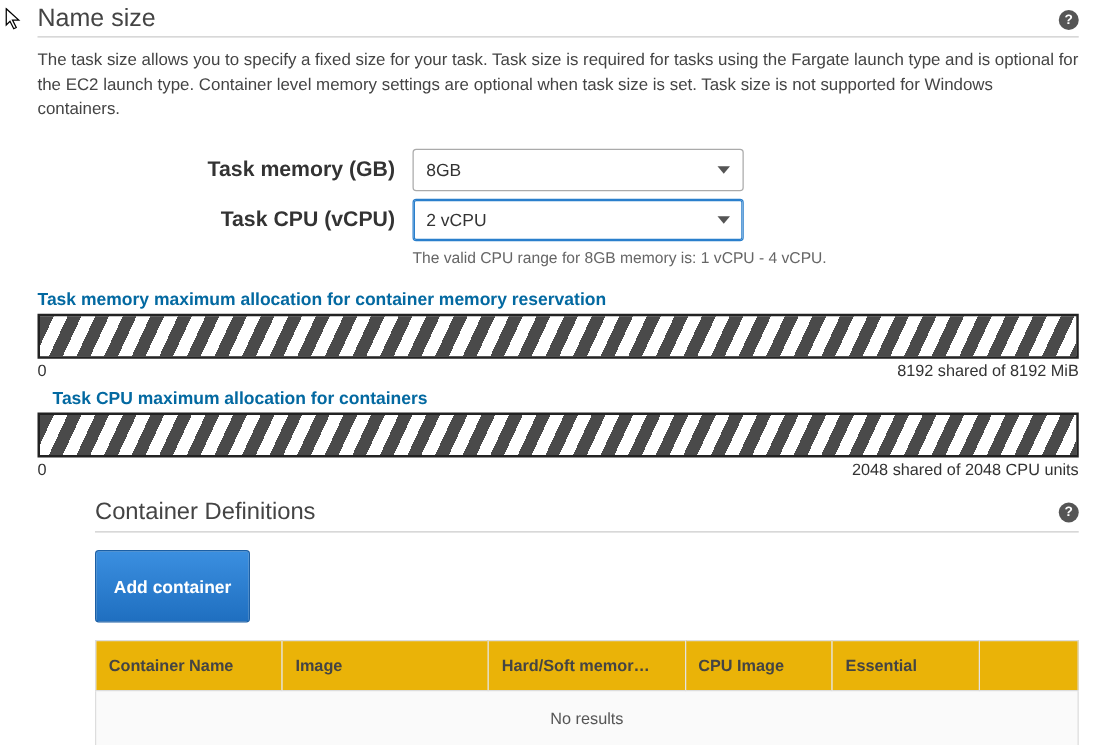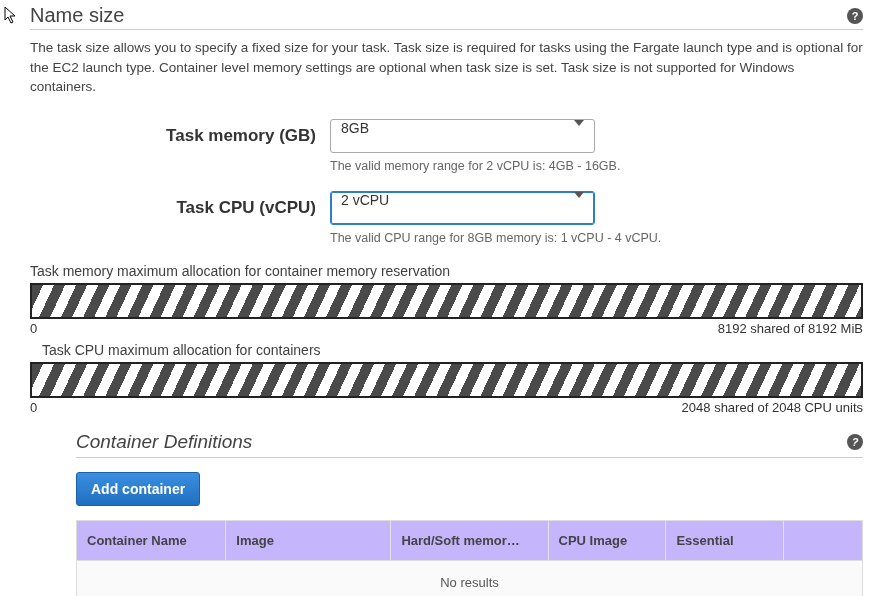--- a/index.html
+++ b/index.html
@@ -57,20 +57,21 @@
     font-size: 17px;
     font-weight: bold;
     color: #333;
   }
   .select {
     width: 265px;
     height: 34px;
     border: 1px solid #aaa;
     border-radius: 3px;
     display: flex;
+    align-items: center;
     justify-content: space-between;
     padding: 0 10px;
     font-size: 14px;
     color: #333;
     background: #fff;
     cursor: pointer;
   }
   .select.focused {
     border: 1px solid #2a7fcc;
     box-shadow: 0 0 0 1px #2a7fcc inset;
@@ -81,22 +82,22 @@
     border-right: 5px solid transparent;
     border-top: 6px solid #555;
   }
   .hint {
     font-size: 12.5px;
     color: #666;
     margin: 4px 0 18px 300px;
   }
   .alloc-label {
     font-size: 14px;
-    font-weight: normal;
-    color: #404040;
+    font-weight: bold;
+    color: #0369a1;
     margin: 6px 0 4px 0;
   }
   .alloc-bar {
     width: 100%;
     height: 36px;
     border: 2px solid #222;
     background: repeating-linear-gradient(
       115deg,
       #4a4a4a 0px,
       #4a4a4a 10px,
@@ -113,46 +114,45 @@
   }
   .alloc-indent { margin-left: 12px; }
   .sub-container { padding: 10px 0 0 46px; }
   .sub-header {
     display: flex;
     justify-content: space-between;
     align-items: center;
     border-bottom: 1px solid #ccc;
     padding-bottom: 4px;
     margin-bottom: 14px;
-    font-style: italic;
   }
   .sub-title {
     font-size: 19px;
     color: #444;
   }
   .btn-primary {
     background: #2b7dd4;
     background: linear-gradient(#3b8fe0, #1f6fc0);
     color: #fff;
     border: 1px solid #1b5fa5;
     border-radius: 3px;
-    padding: 8px 14px;
+    padding: 20px 14px;
     font-size: 14px;
     font-weight: bold;
     cursor: pointer;
   }
   .table {
     width: 100%;
     border: 1px solid #ddd;
     border-collapse: collapse;
     margin-top: 14px;
     font-size: 13px;
   }
   .table th {
-    background: #c4b5fd;
+    background: #eab308;
     text-align: left;
     font-weight: bold;
     color: #444;
     padding: 12px 10px;
     border-bottom: 1px solid #ddd;
     border-right: 1px solid #e3e3e3;
   }
   .table th:last-child { border-right: none; }
   .table td {
     padding: 14px 10px;
@@ -186,21 +186,20 @@
 
   <div class="desc">The task size allows you to specify a fixed size for your task. Task size is required for tasks using the Fargate launch type and is optional for the EC2 launch type. Container level memory settings are optional when task size is set. Task size is not supported for Windows containers.</div>
 
   <div class="form-row">
     <div class="form-label">Task memory (GB)</div>
     <div class="select">
       <span>8GB</span>
       <span class="caret"></span>
     </div>
   </div>
-  <div class="hint">The valid memory range for 2 vCPU is: 4GB - 16GB.</div>
 
   <div class="form-row">
     <div class="form-label">Task CPU (vCPU)</div>
     <div class="select focused">
       <span>2 vCPU</span>
       <span class="caret"></span>
     </div>
   </div>
   <div class="hint">The valid CPU range for 8GB memory is: 1 vCPU - 4 vCPU.</div>
 

